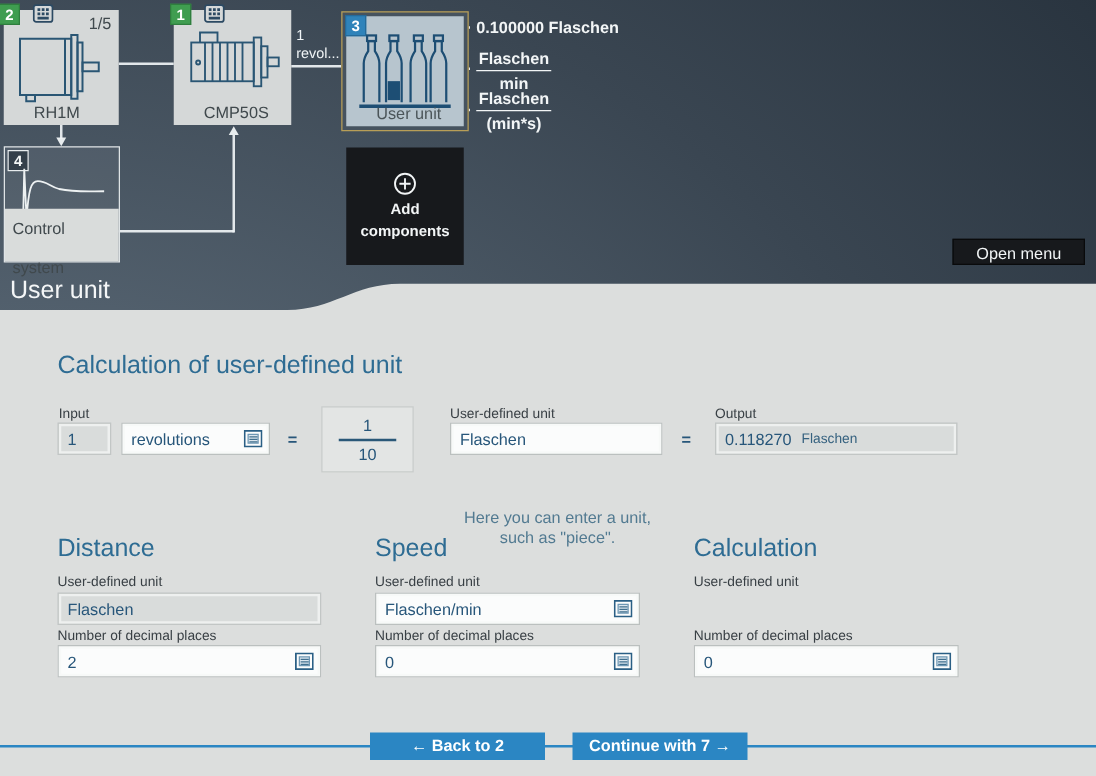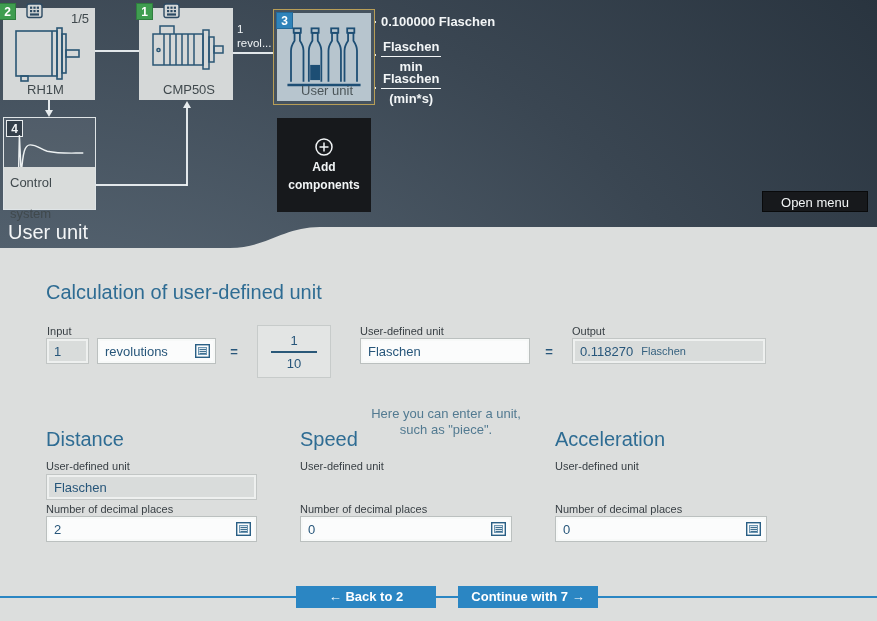--- a/index.html
+++ b/index.html
@@ -275,33 +275,43 @@
       <svg width="15" height="14" viewBox="0 0 15 14">
           <rect x="0.7" y="0.7" width="13.6" height="12.6" fill="#fbfcfc" stroke="#2a5f85" stroke-width="1.4"></rect>
           <rect x="3.5" y="3.5" width="8" height="7" fill="#dbe6ee" stroke="#6d97b4"></rect>
           <path d="M4.5 5.5 H11 M4.5 7.5 H11 M4.5 9.5 H11" stroke="#41708f"></path>
         </svg>
     </span>
   </div>
 
   <div class="h-blue" style="left:300px;top:428px;">Speed</div>
   <div class="lbl" style="left:300px;top:460px;">User-defined unit</div>
+  <div class="field ed" style="left:300px;top:474px;width:212px;">
+    <span>Flaschen/min</span>
+    <span class="dd-icon">
+      <svg width="15" height="14" viewBox="0 0 15 14">
+          <rect x="0.7" y="0.7" width="13.6" height="12.6" fill="#fbfcfc" stroke="#2a5f85" stroke-width="1.4"></rect>
+          <rect x="3.5" y="3.5" width="8" height="7" fill="#dbe6ee" stroke="#6d97b4"></rect>
+          <path d="M4.5 5.5 H11 M4.5 7.5 H11 M4.5 9.5 H11" stroke="#41708f"></path>
+        </svg>
+    </span>
+  </div>
   <div class="lbl" style="left:300px;top:503px;">Number of decimal places</div>
   <div class="field ed" style="left:300px;top:516px;width:212px;">
     <span>0</span>
     <span class="dd-icon">
       <svg width="15" height="14" viewBox="0 0 15 14">
           <rect x="0.7" y="0.7" width="13.6" height="12.6" fill="#fbfcfc" stroke="#2a5f85" stroke-width="1.4"></rect>
           <rect x="3.5" y="3.5" width="8" height="7" fill="#dbe6ee" stroke="#6d97b4"></rect>
           <path d="M4.5 5.5 H11 M4.5 7.5 H11 M4.5 9.5 H11" stroke="#41708f"></path>
         </svg>
     </span>
   </div>
 
-  <div class="h-blue" style="left:555px;top:428px;">Acceleration</div>
+  <div class="h-blue" style="left:555px;top:428px;">Calculation</div>
   <div class="lbl" style="left:555px;top:460px;">User-defined unit</div>
   <div class="lbl" style="left:555px;top:503px;">Number of decimal places</div>
   <div class="field ed" style="left:555px;top:516px;width:212px;">
     <span>0</span>
     <span class="dd-icon">
       <svg width="15" height="14" viewBox="0 0 15 14">
           <rect x="0.7" y="0.7" width="13.6" height="12.6" fill="#fbfcfc" stroke="#2a5f85" stroke-width="1.4"></rect>
           <rect x="3.5" y="3.5" width="8" height="7" fill="#dbe6ee" stroke="#6d97b4"></rect>
           <path d="M4.5 5.5 H11 M4.5 7.5 H11 M4.5 9.5 H11" stroke="#41708f"></path>
         </svg>

